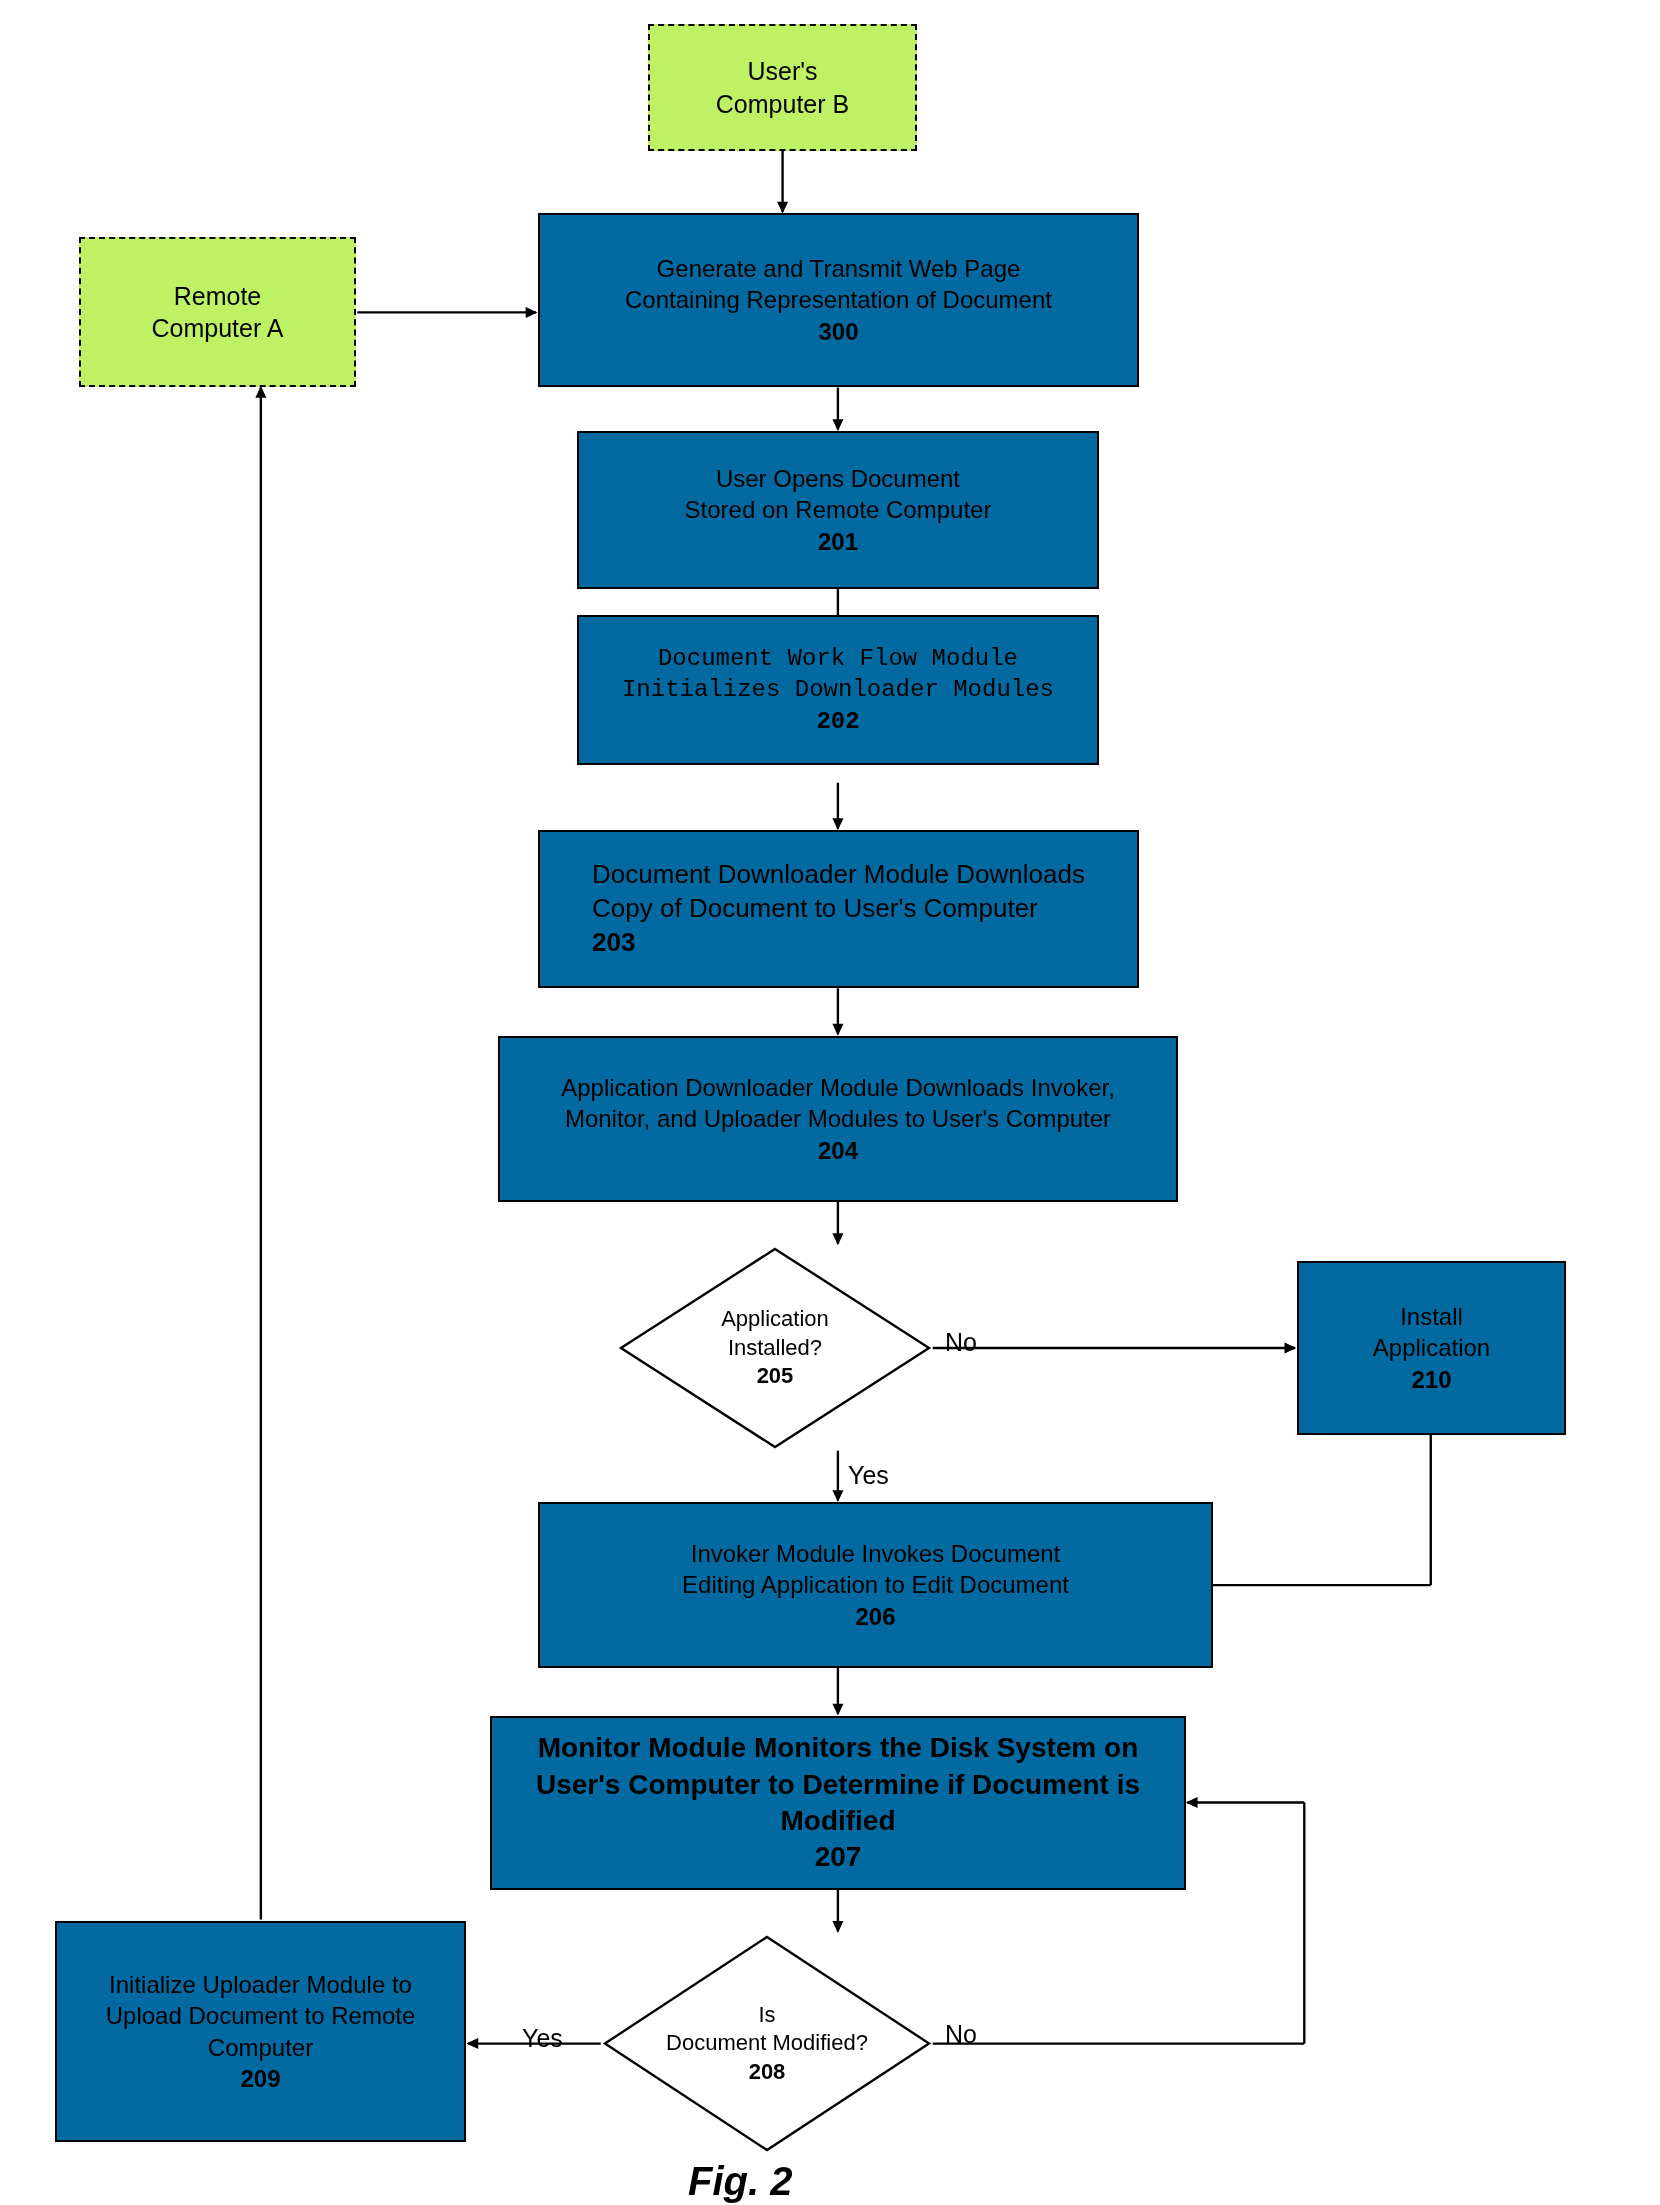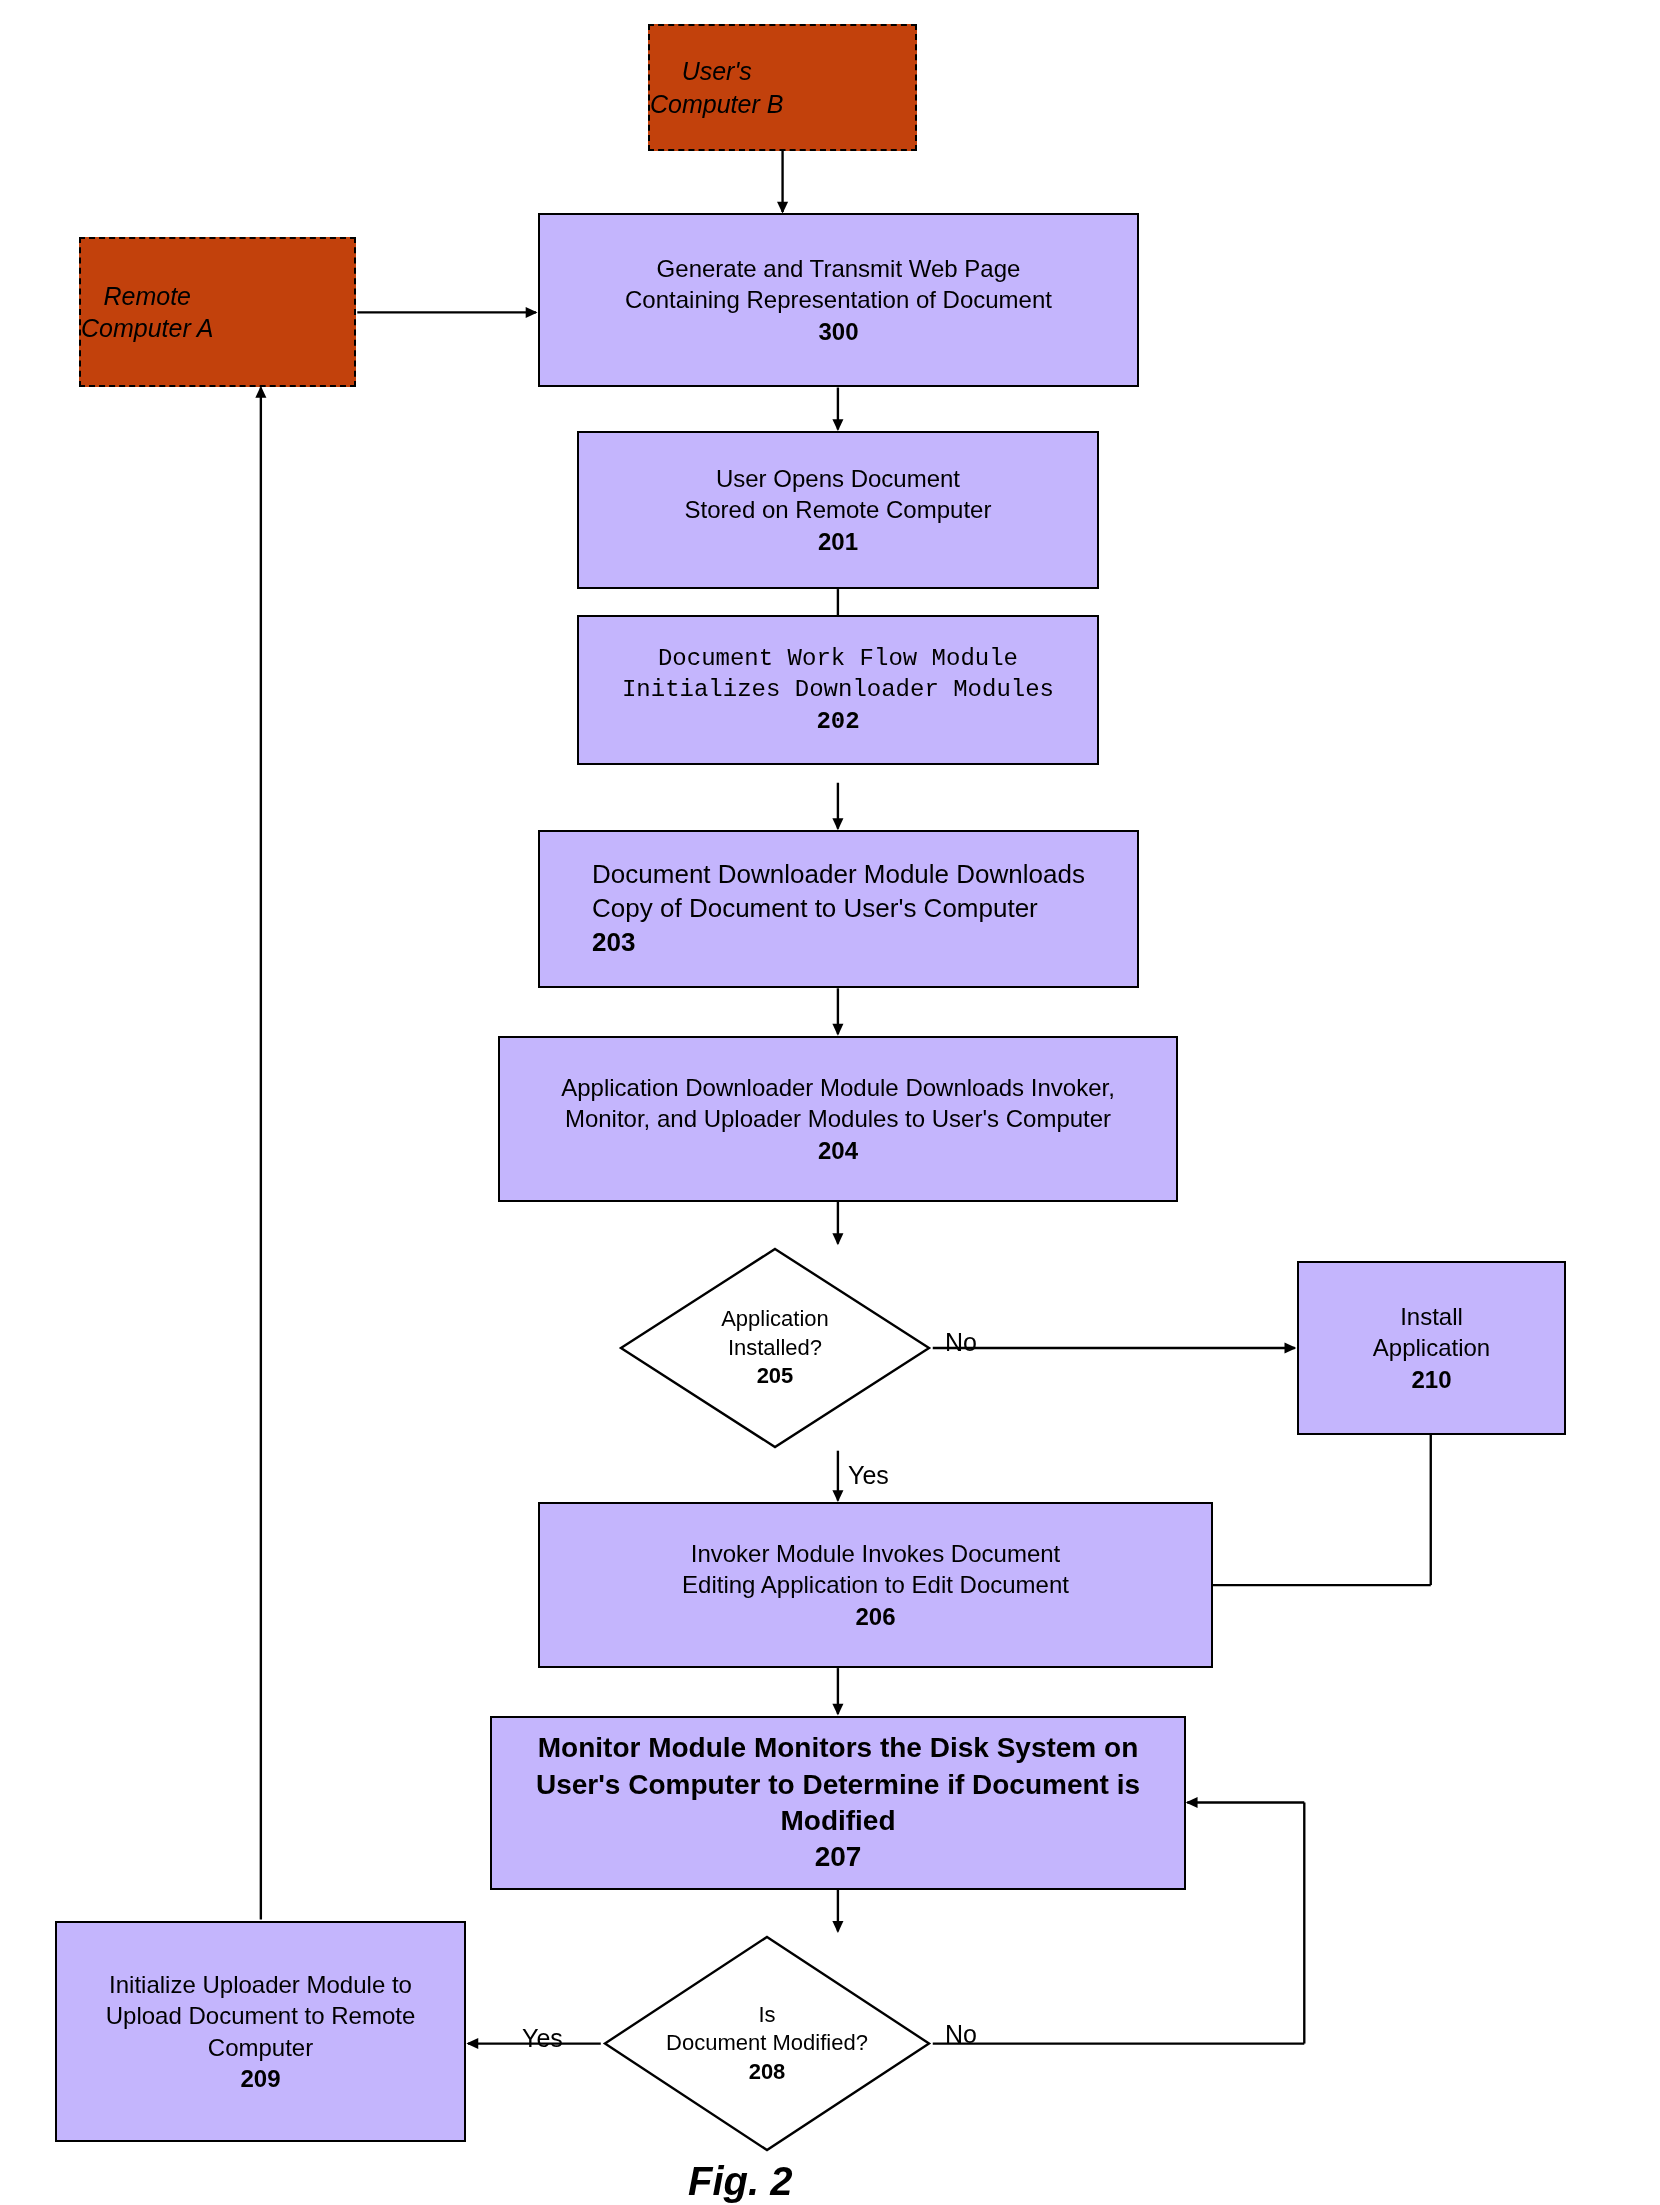--- a/index.html
+++ b/index.html
@@ -16,33 +16,32 @@
       position: absolute;
       top: 0; left: 0;
       width: 1660px;
       height: 2205px;
     }
 
     
     .dashed-box {
       position: absolute;
       border: 2.4px dashed #000;
-      background: #c2410c;
-      display: flex;
-      align-items: center;
-      justify-content: flex-start;
+      background: #bef264;
+      display: flex;
+      align-items: center;
+      justify-content: center;
       text-align: center;
-      font-style: italic;
     }
 
     
     .solid-box {
       position: absolute;
       border: 2.4px solid #000;
-      background: #c4b5fd;
+      background: #0369a1;
       display: flex;
       align-items: center;
       justify-content: center;
       text-align: center;
       padding: 8px 16px;
     }
 
     
     .diamond-container {
       position: absolute;

